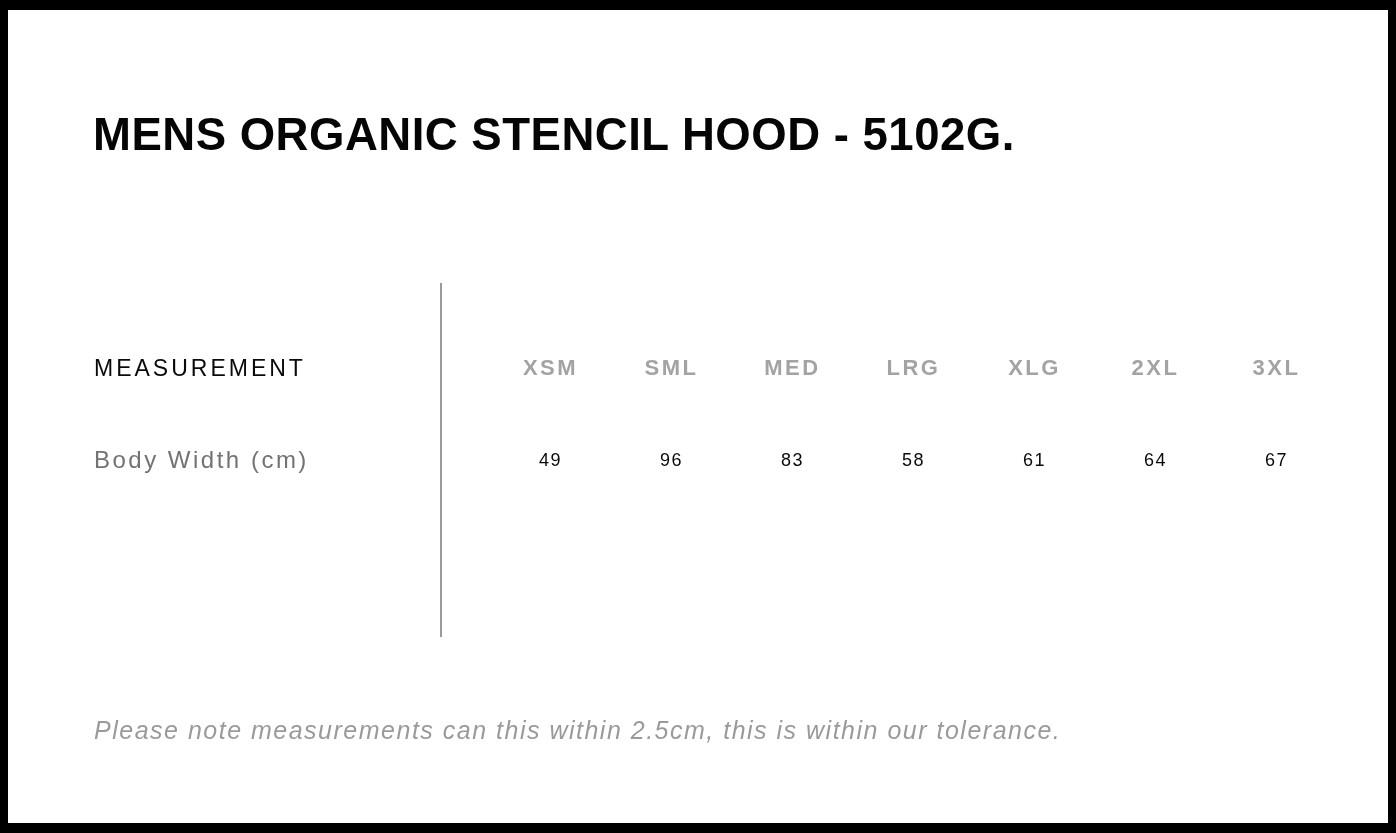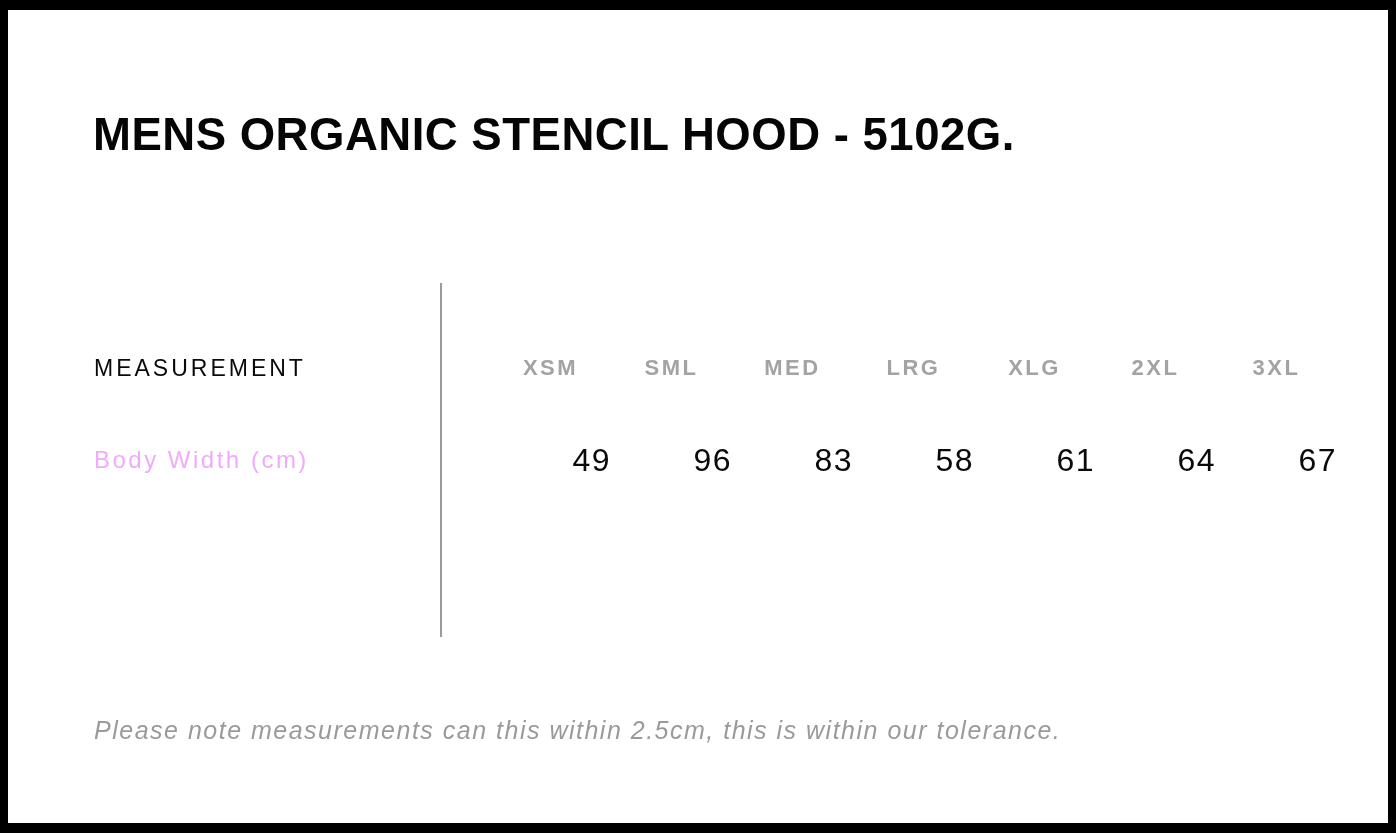--- a/index.html
+++ b/index.html
@@ -76,27 +76,26 @@
     font-weight: bold;
     font-size: 22px;
     letter-spacing: 2.5px;
     color: #a3a3a3;
   }
   .data-row-1 { top: 445px; }
   .data-row-2 { top: 539px; }
   .data-row .label-cell {
     font-size: 24px;
     letter-spacing: 2.5px;
-    color: #f0abfc;
+    color: #737373;
   }
   .data-row .size-cell {
-    font-size: 32px;
+    font-size: 18px;
     letter-spacing: 1.5px;
     color: #0a0a0a;
-    text-align: right;
   }
   .note {
     position: absolute;
     left: 94px;
     top: 716px;
     margin: 0;
     font-size: 25px;
     font-style: italic;
     letter-spacing: 1.5px;
     color: #9a9a9a;

